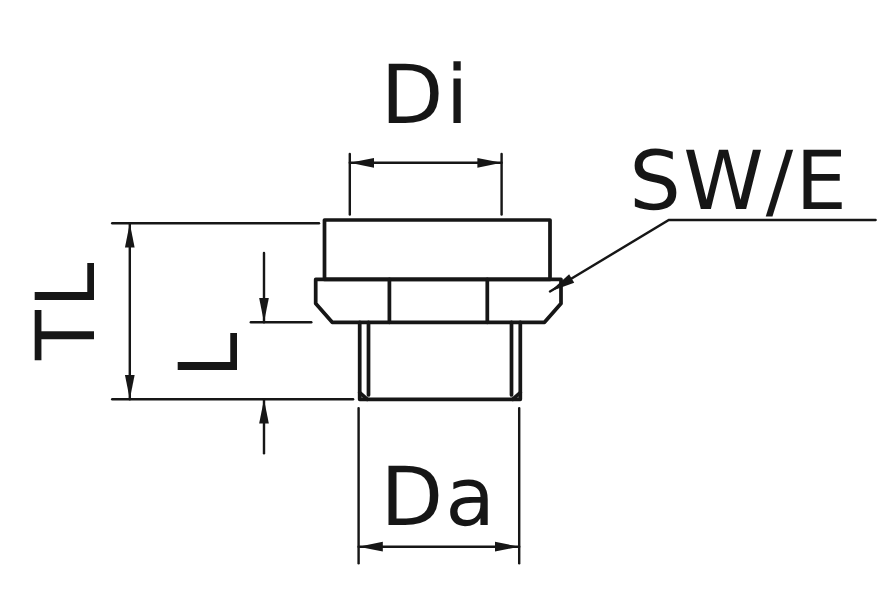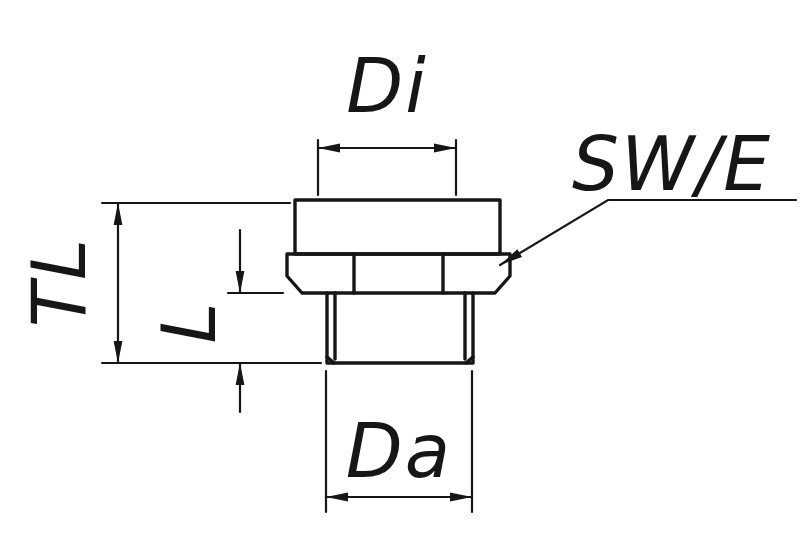--- a/index.html
+++ b/index.html
@@ -6,21 +6,20 @@
     margin: 0;
     padding: 0;
     background: #ffffff;
   }
   .canvas {
     position: relative;
     width: 800px;
     height: 552px;
     background: #ffffff;
     overflow: hidden;
-    font-style: italic;
   }
   svg { display: block; }
   .outline {
     stroke: #161616;
     stroke-width: 3.4;
     fill: none;
     stroke-linejoin: round;
     stroke-linecap: round;
   }
   .dim {

